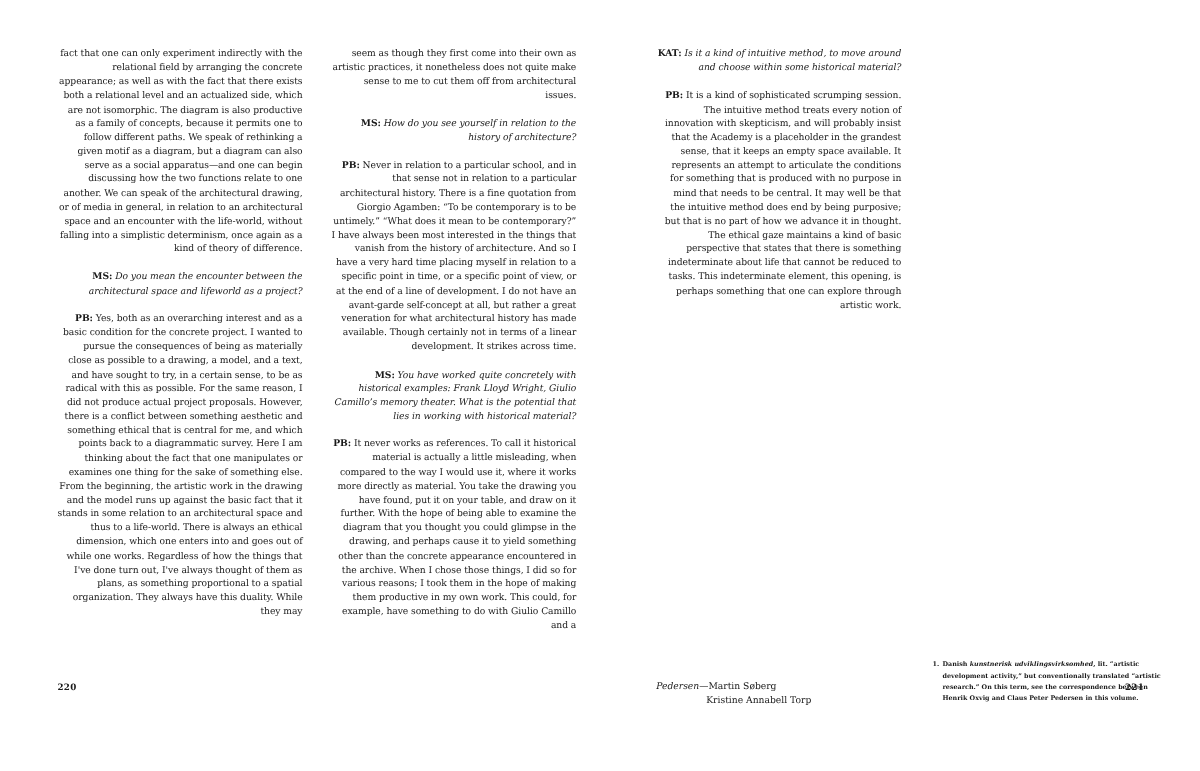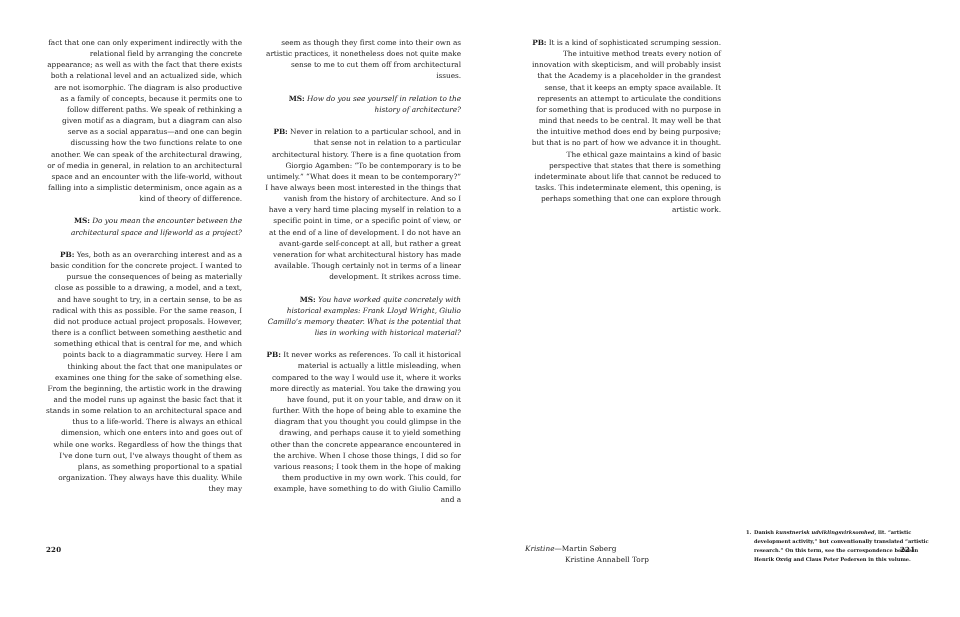--- a/index.html
+++ b/index.html
@@ -122,28 +122,32 @@
       <span class="question">You have worked quite concretely with historical examples: Frank Lloyd Wright, Giulio Camillo’s memory theater. What is the potential that lies in working with historical material?</span>
     </p>
     <p>
       <span class="speaker">PB:</span>
       <span>It never works as references. To call it historical material is actually a little misleading, when compared to the way I would use it, where it works more directly as material. You take the drawing you have found, put it on your table, and draw on it further. With the hope of being able to examine the diagram that you thought you could glimpse in the drawing, and perhaps cause it to yield something other than the concrete appearance encountered in the archive. When I chose those things, I did so for various reasons; I took them in the hope of making them productive in my own work. This could, for example, have something to do with Giulio Camillo and a</span>
     </p>
   </div>
 
   <div class="col col-3">
     <p>
+      <span class="speaker">KAT:</span>
+      <span class="question">Is it a kind of intuitive method, to move around and choose within some historical material?</span>
+    </p>
+    <p>
       <span class="speaker">PB:</span>
       <span>It is a kind of sophisticated scrumping session. The intuitive method treats every notion of innovation with skepticism, and will probably insist that the Academy is a placeholder in the grandest sense, that it keeps an empty space available. It represents an attempt to articulate the conditions for something that is produced with no purpose in mind that needs to be central. It may well be that the intuitive method does end by being purposive; but that is no part of how we advance it in thought. The ethical gaze maintains a kind of basic perspective that states that there is something indeterminate about life that cannot be reduced to tasks. This indeterminate element, this opening, is perhaps something that one can explore through artistic work.</span>
     </p>
   </div>
 
   <div class="credit">
     <div>
-      <span class="label">Kristine</span><span>—</span><span>Martin Søberg</span>
+      <span class="label">Pedersen</span><span>—</span><span>Martin Søberg</span>
     </div>
     <div class="line2">
       <span>Kristine Annabell Torp</span>
     </div>
   </div>
 
   <div class="footnote">
     <span class="fn-num">1.</span>
     <div class="fn-body">
       <span>Danish </span><span class="fn-italic">kunstnerisk udviklingsvirksomhed</span><span>, lit. “artistic development activity,” but conventionally translated “artistic research.” On this term, see the correspondence between Henrik Oxvig and Claus Peter Pedersen in this volume.</span>

